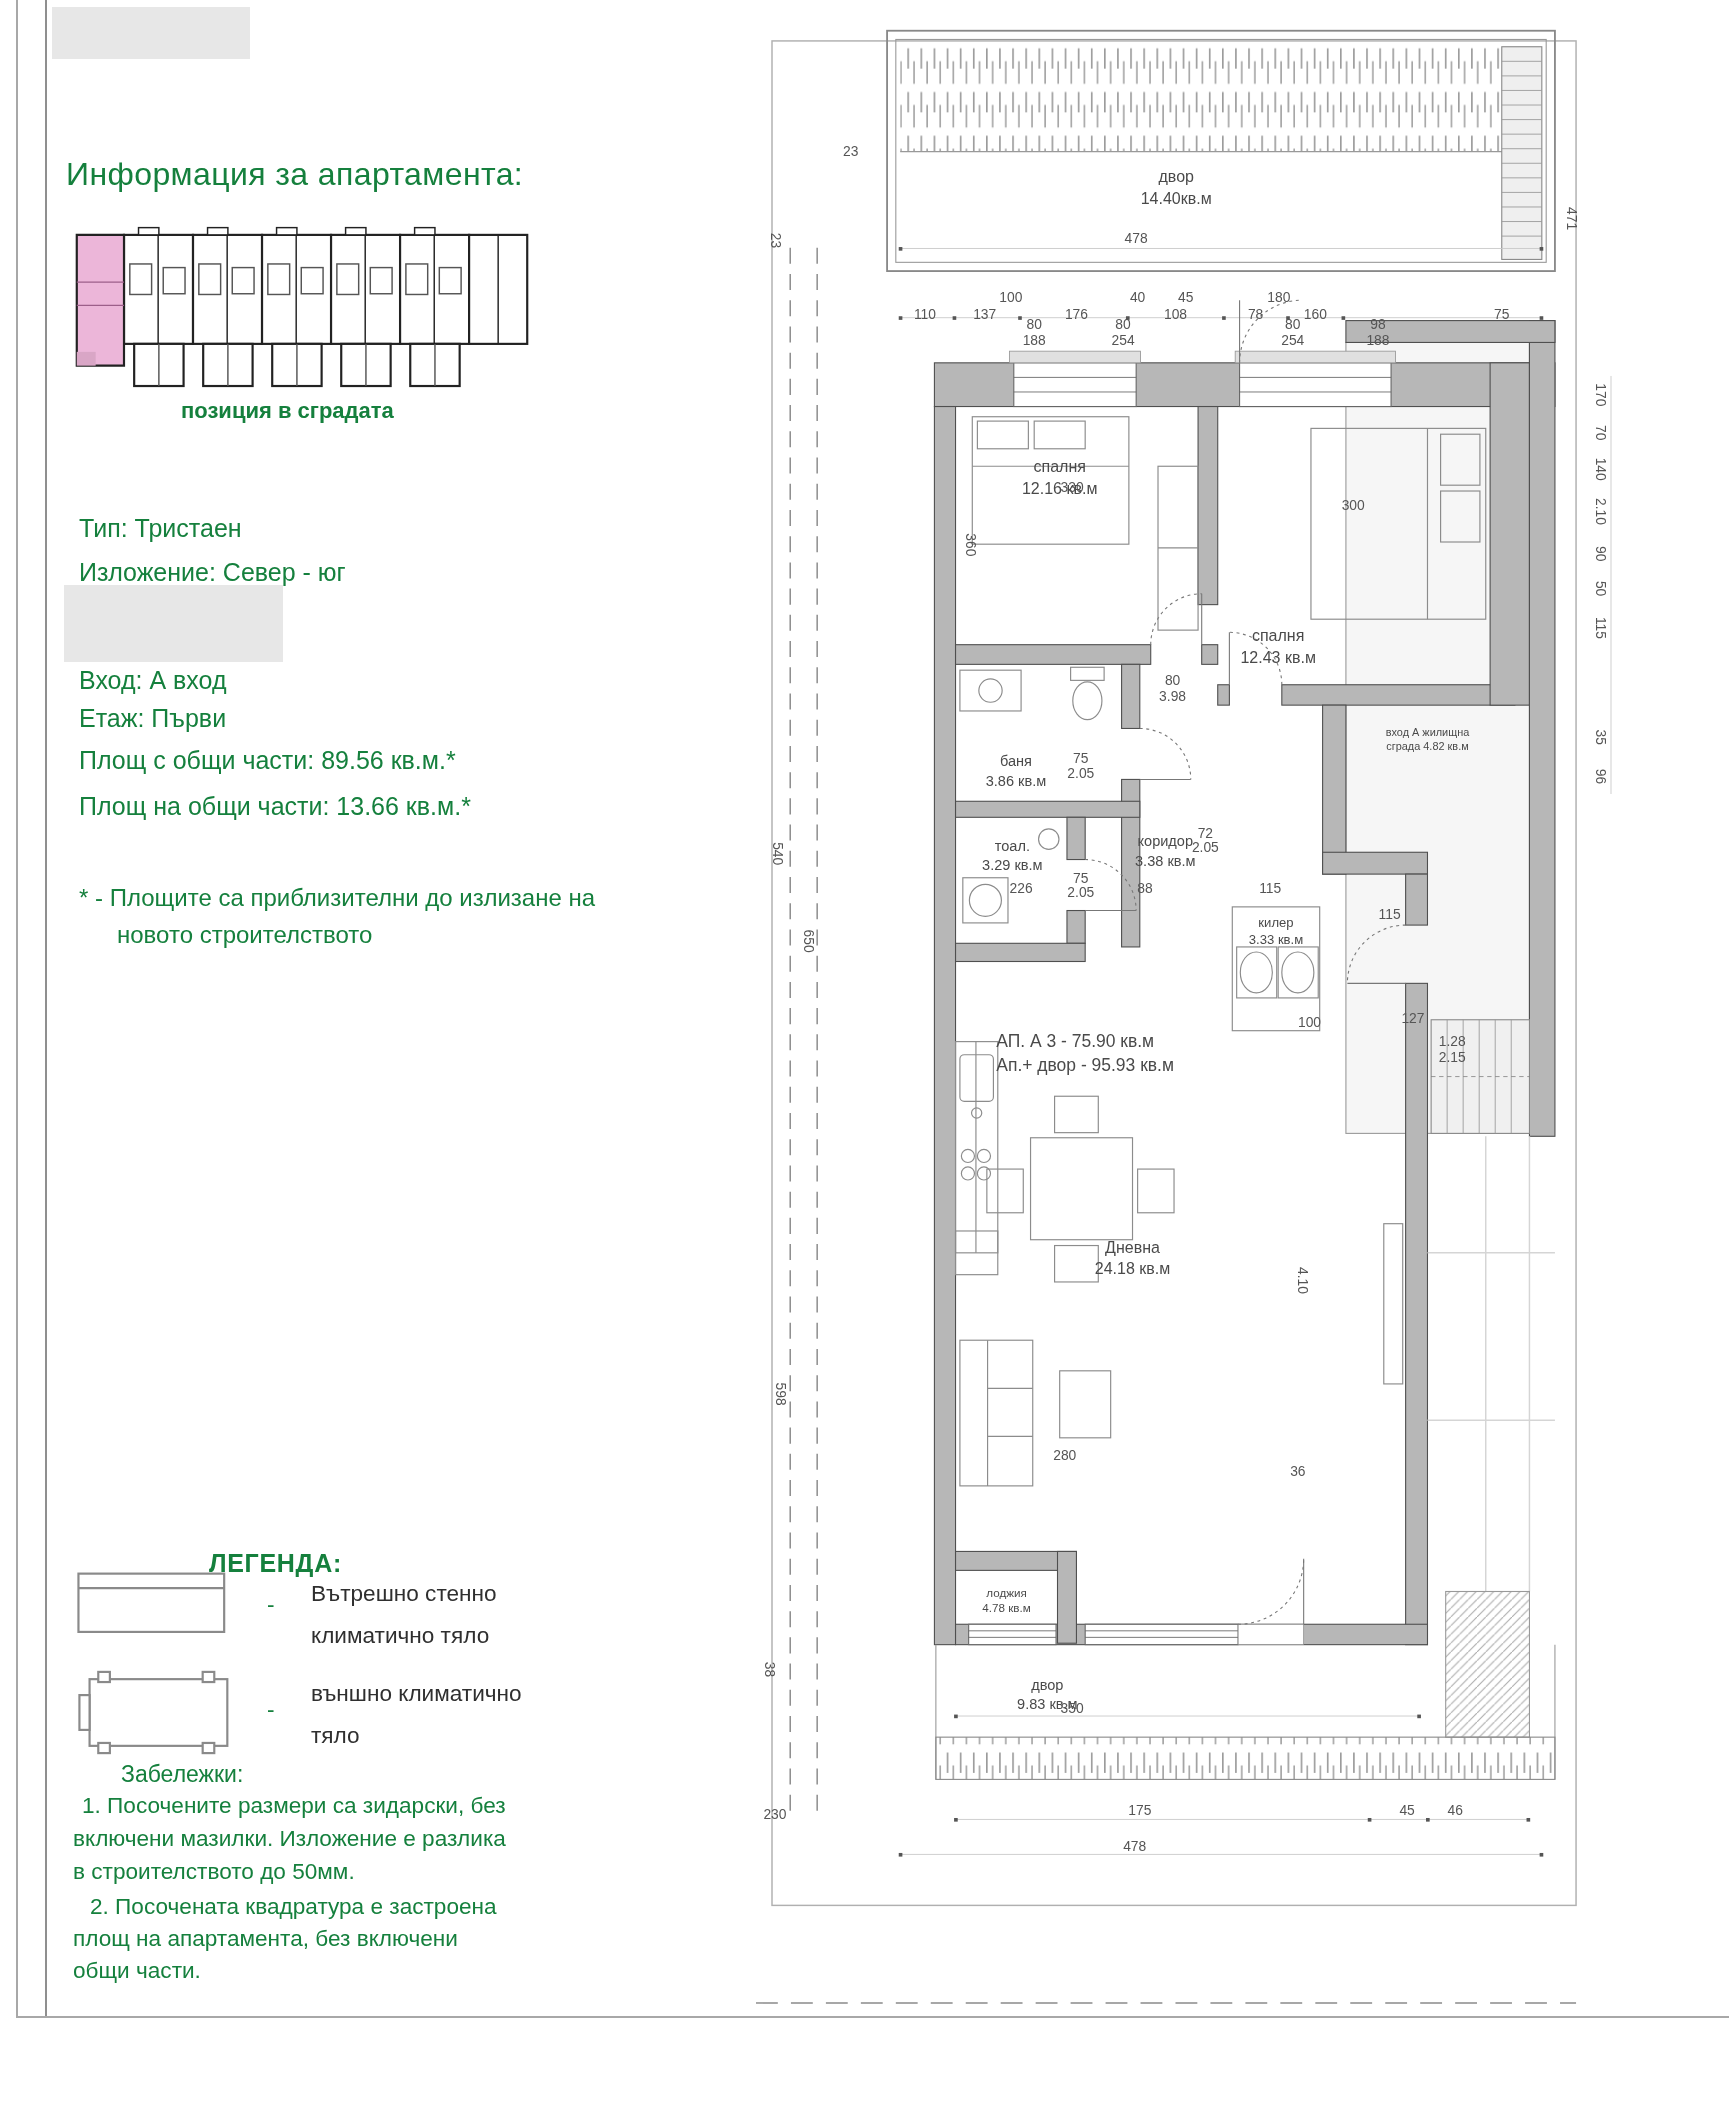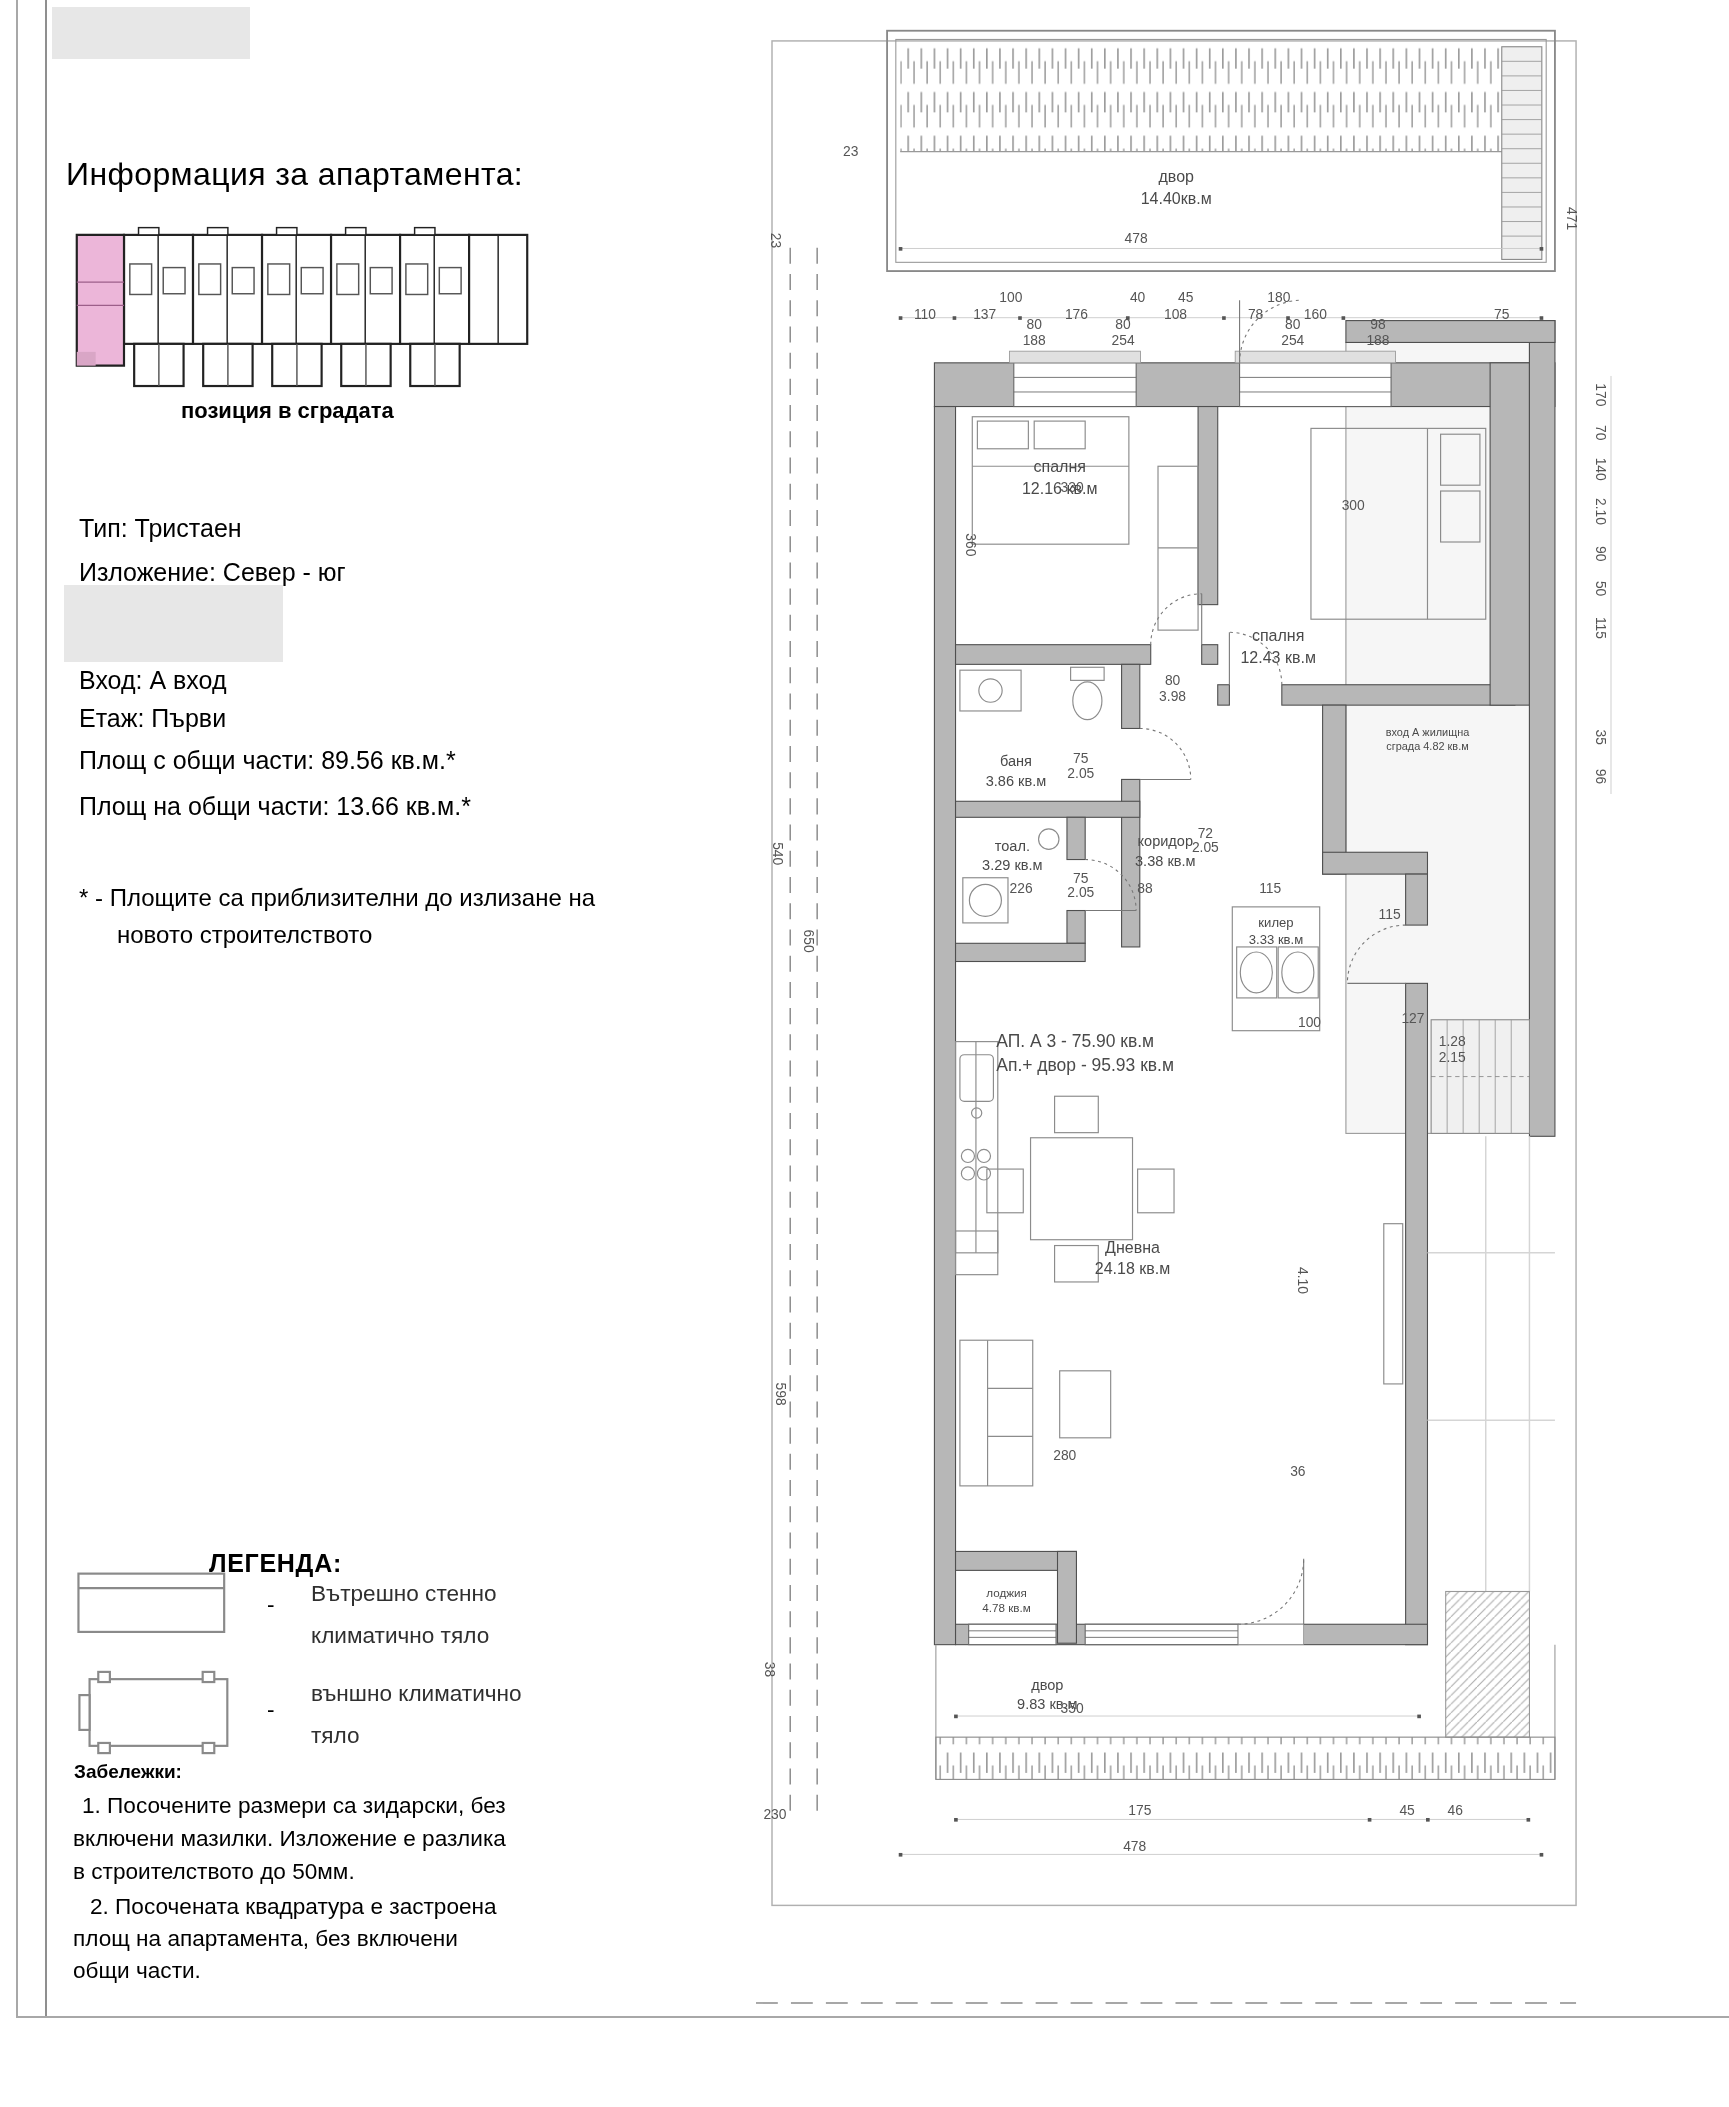--- a/index.html
+++ b/index.html
@@ -1,27 +1,27 @@
 <!DOCTYPE html>
 <html style="font-size:11.7px"><head>
 <meta charset="utf-8">
 <style>
   html,body{margin:0;padding:0;background:#fff;}
   .page{position:relative;width:1729px;height:2108px;background:#ffffff;overflow:hidden;
         font-family:"Liberation Sans",sans-serif;color:#2f2f2f;}
   .abs{position:absolute;}
-  .txt{position:absolute;white-space:nowrap;color:#000000;}
+  .txt{position:absolute;white-space:nowrap;color:#15803d;}
   .title{font-size:32px;letter-spacing:0.4px;}
   .caption{font-size:22px;font-weight:600;}
   .info{font-size:25px;}
   .footnote{font-size:24px;}
   .legend-title{font-size:25px;font-weight:600;letter-spacing:0.7px;}
   .legend-text{font-size:22.6px;line-height:42px;white-space:normal;width:240px;}
   .legend-dash{font-size:22.6px;}
-  .notes-title{font-size:19px;font-weight:700;}
+  .notes-title{font-size:23px;font-weight:400;margin-left:47px;}
   .note-line{font-size:22.6px;}
   .redact{position:absolute;background:#e7e7e7;}
   .vline{position:absolute;background:#a8a8a8;}
   .hline{position:absolute;background:#a8a8a8;}
   svg text{font-family:"Liberation Sans",sans-serif;}
 </style>
 </head>
 <body>
 
 <div class="page">

